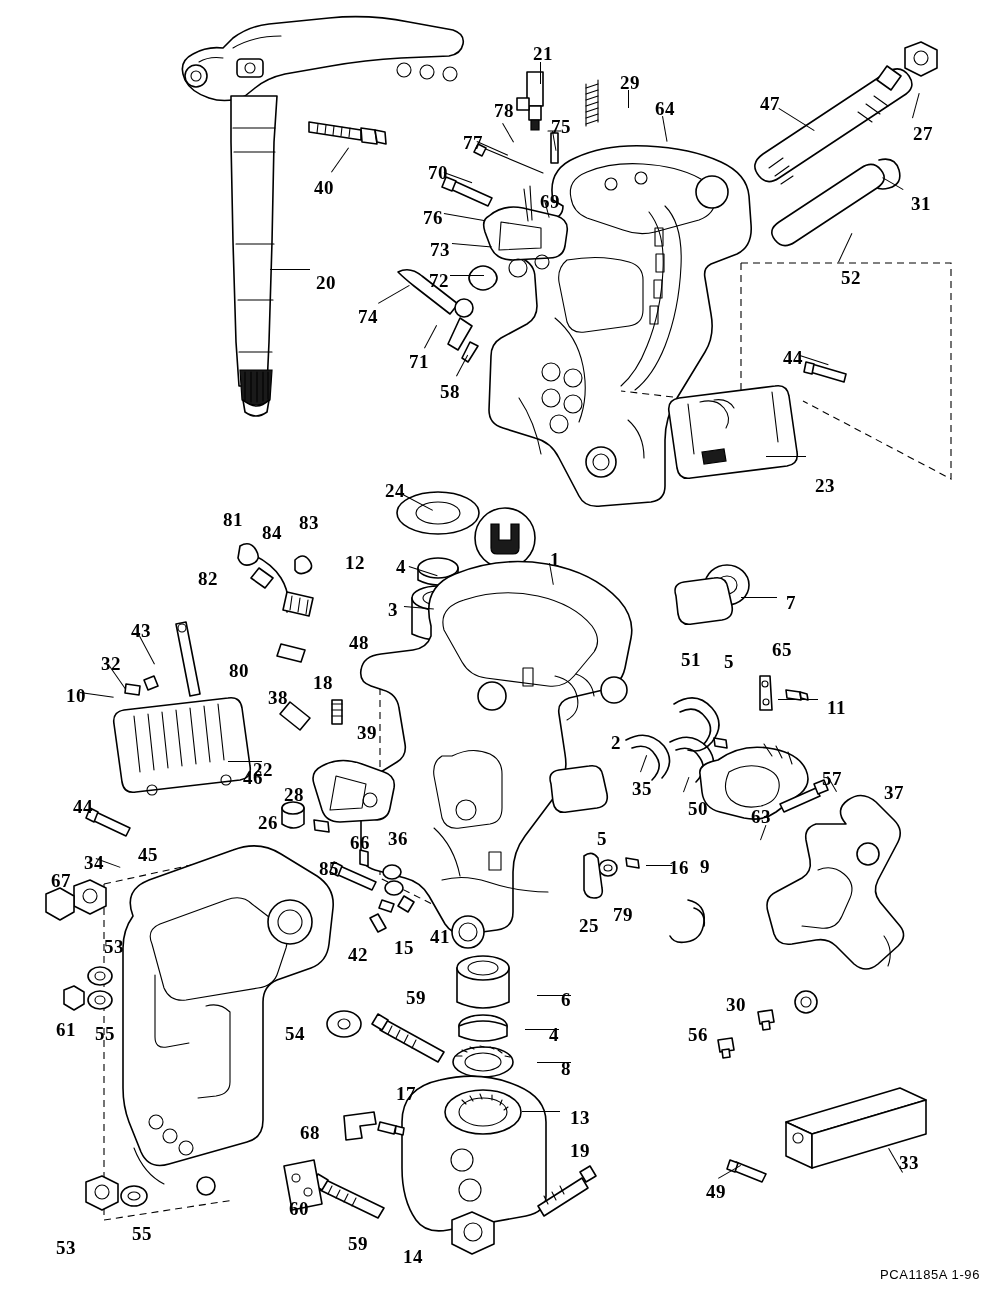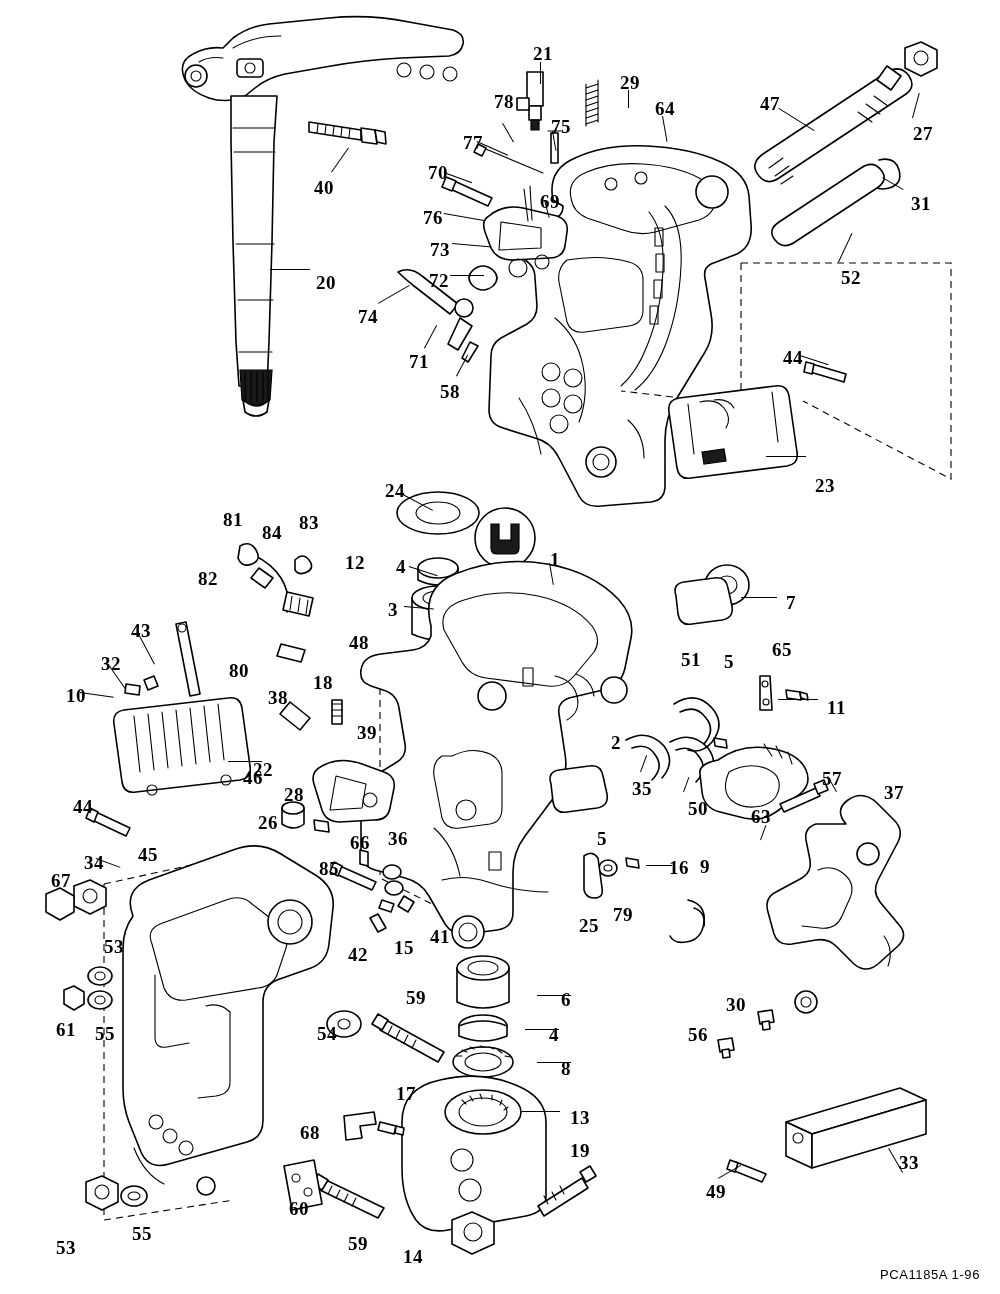--- a/index.html
+++ b/index.html
@@ -465,21 +465,21 @@
       <div class="leader" style="left: 889px; top: 1148px; width: 28px; transform: rotate(60deg);"></div>
       <div class="leader" style="left: 718px; top: 1178px; width: 26px; transform: rotate(-30deg);"></div>
     </div>
 
   <div id="callouts">
       <div class="callout" style="left: 533px; top: 44px;">21</div>
       <div class="callout" style="left: 620px; top: 73px;">29</div>
       <div class="callout" style="left: 655px; top: 99px;">64</div>
       <div class="callout" style="left: 760px; top: 94px;">47</div>
       <div class="callout" style="left: 913px; top: 124px;">27</div>
-      <div class="callout" style="left: 494px; top: 92px;">78</div>
+      <div class="callout" style="left: 494px; top: 101px;">78</div>
       <div class="callout" style="left: 551px; top: 117px;">75</div>
       <div class="callout" style="left: 463px; top: 133px;">77</div>
       <div class="callout" style="left: 314px; top: 178px;">40</div>
       <div class="callout" style="left: 428px; top: 163px;">70</div>
       <div class="callout" style="left: 540px; top: 192px;">69</div>
       <div class="callout" style="left: 911px; top: 194px;">31</div>
       <div class="callout" style="left: 423px; top: 208px;">76</div>
       <div class="callout" style="left: 430px; top: 240px;">73</div>
       <div class="callout" style="left: 841px; top: 268px;">52</div>
       <div class="callout" style="left: 316px; top: 273px;">20</div>
@@ -537,21 +537,21 @@
       <div class="callout" style="left: 579px; top: 916px;">25</div>
       <div class="callout" style="left: 613px; top: 905px;">79</div>
       <div class="callout" style="left: 104px; top: 937px;">53</div>
       <div class="callout" style="left: 726px; top: 995px;">30</div>
       <div class="callout" style="left: 56px; top: 1020px;">61</div>
       <div class="callout" style="left: 95px; top: 1024px;">55</div>
       <div class="callout" style="left: 561px; top: 990px;">6</div>
       <div class="callout" style="left: 406px; top: 988px;">59</div>
       <div class="callout" style="left: 549px; top: 1025px;">4</div>
       <div class="callout" style="left: 688px; top: 1025px;">56</div>
-      <div class="callout" style="left: 285px; top: 1024px; margin-left: 32px;">54</div>
+      <div class="callout" style="left: 285px; top: 1024px;">54</div>
       <div class="callout" style="left: 561px; top: 1059px;">8</div>
       <div class="callout" style="left: 396px; top: 1084px;">17</div>
       <div class="callout" style="left: 570px; top: 1108px;">13</div>
       <div class="callout" style="left: 300px; top: 1123px; text-align: right;">68</div>
       <div class="callout" style="left: 570px; top: 1141px;">19</div>
       <div class="callout" style="left: 899px; top: 1153px;">33</div>
       <div class="callout" style="left: 706px; top: 1182px;">49</div>
       <div class="callout" style="left: 56px; top: 1238px;">53</div>
       <div class="callout" style="left: 132px; top: 1224px;">55</div>
       <div class="callout" style="left: 289px; top: 1199px;">60</div>

